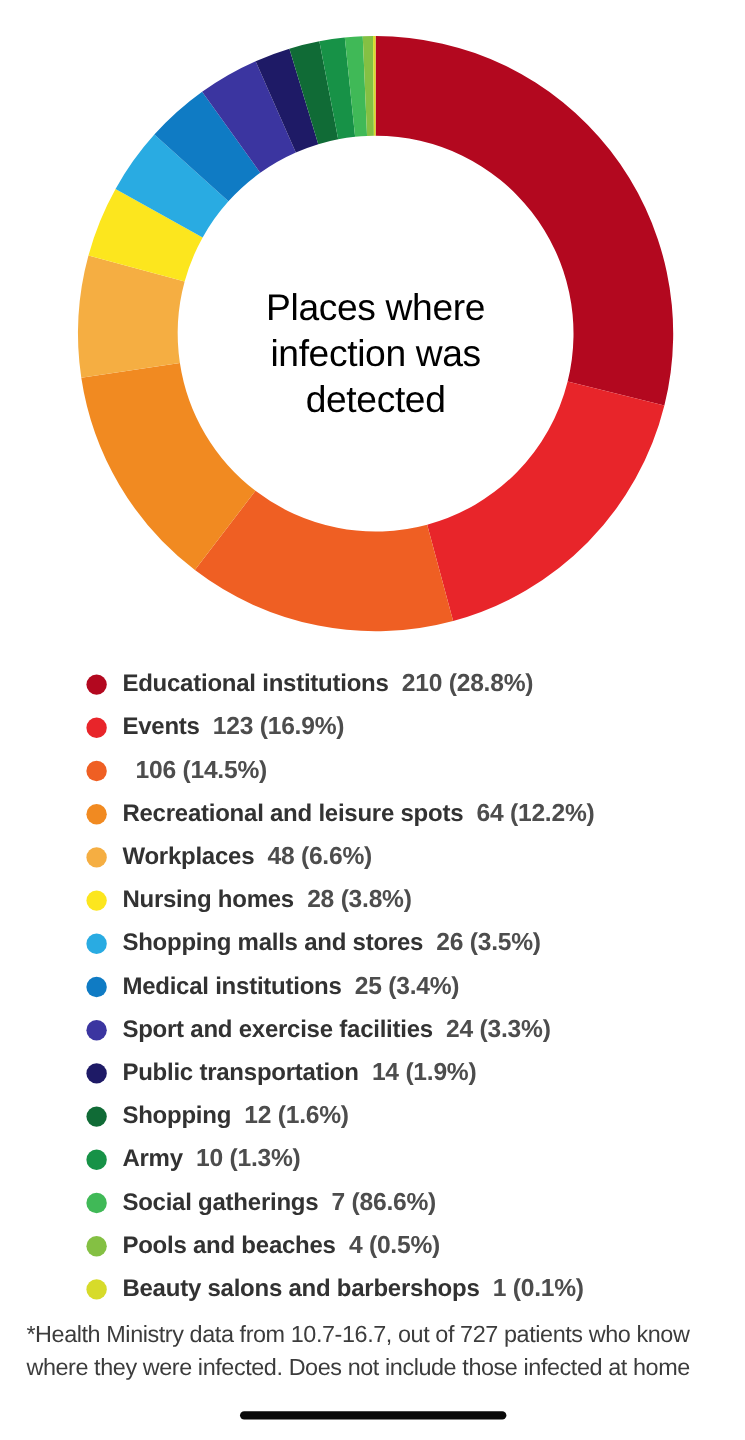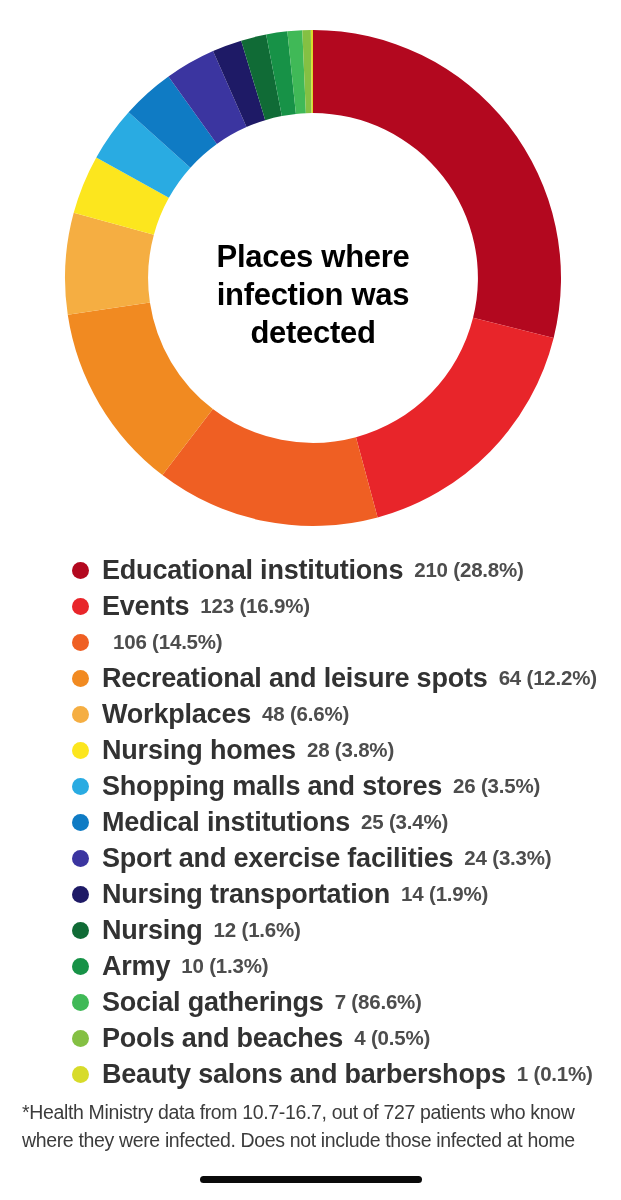--- a/index.html
+++ b/index.html
@@ -13,21 +13,21 @@
 
   
   #chart-area { position:absolute; left:0; top:0; width:621px; height:530px; }
   #donut-svg { display:block; }
   #center-text {
     position:absolute;
     left:163px; top:238px;
     width:300px;
     text-align:center;
     font-size:31px;
-    font-weight:bold;
+    font-weight:normal;
     line-height:1.22;
     color:#000;
     letter-spacing:-0.3px;
   }
   #center-text div { white-space:nowrap; }
 
   
   #legend {
     position:absolute;
     left:72px; top:552px;
@@ -38,21 +38,21 @@
     align-items:center;
     height:36px;
   }
   .legend-dot {
     width:17px; height:17px;
     border-radius:50%;
     flex:0 0 17px;
     margin-right:13px;
   }
   .legend-label {
-    font-size:27px;
+    font-size:20px;
     font-weight:bold;
     color:#323232;
     letter-spacing:-0.2px;
     white-space:nowrap;
     text-align:right;
   }
   .legend-value {
     font-size:20.5px;
     font-weight:bold;
     color:#4d4d4d;
@@ -154,26 +154,26 @@
         <span class="legend-label">Medical institutions</span>
         <span class="legend-value">25 (3.4%)</span>
       </div>
       <div class="legend-row">
         <span class="legend-dot" style="background: rgb(59, 53, 160);"></span>
         <span class="legend-label">Sport and exercise facilities</span>
         <span class="legend-value">24 (3.3%)</span>
       </div>
       <div class="legend-row">
         <span class="legend-dot" style="background: rgb(30, 26, 102);"></span>
-        <span class="legend-label">Nursing transportation</span>
+        <span class="legend-label">Public transportation</span>
         <span class="legend-value">14 (1.9%)</span>
       </div>
       <div class="legend-row">
         <span class="legend-dot" style="background: rgb(16, 107, 54);"></span>
-        <span class="legend-label">Nursing</span>
+        <span class="legend-label">Shopping</span>
         <span class="legend-value">12 (1.6%)</span>
       </div>
       <div class="legend-row">
         <span class="legend-dot" style="background: rgb(23, 146, 71);"></span>
         <span class="legend-label">Army</span>
         <span class="legend-value">10 (1.3%)</span>
       </div>
       <div class="legend-row">
         <span class="legend-dot" style="background: rgb(64, 185, 87);"></span>
         <span class="legend-label">Social gatherings</span>

